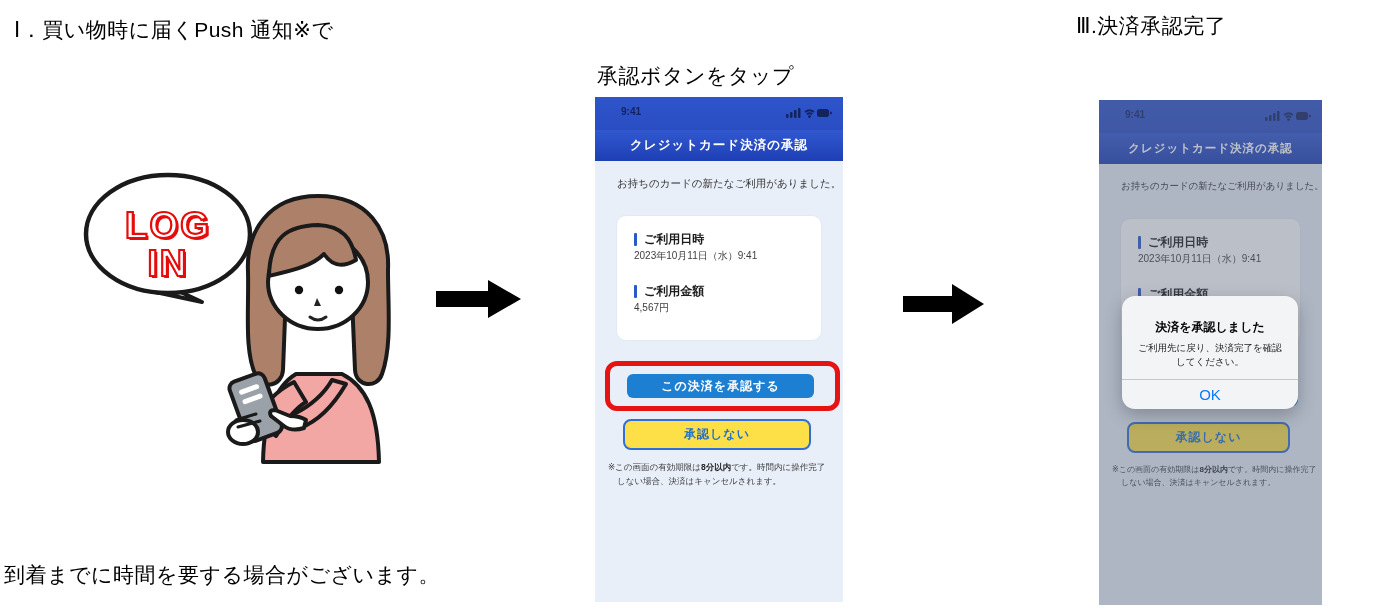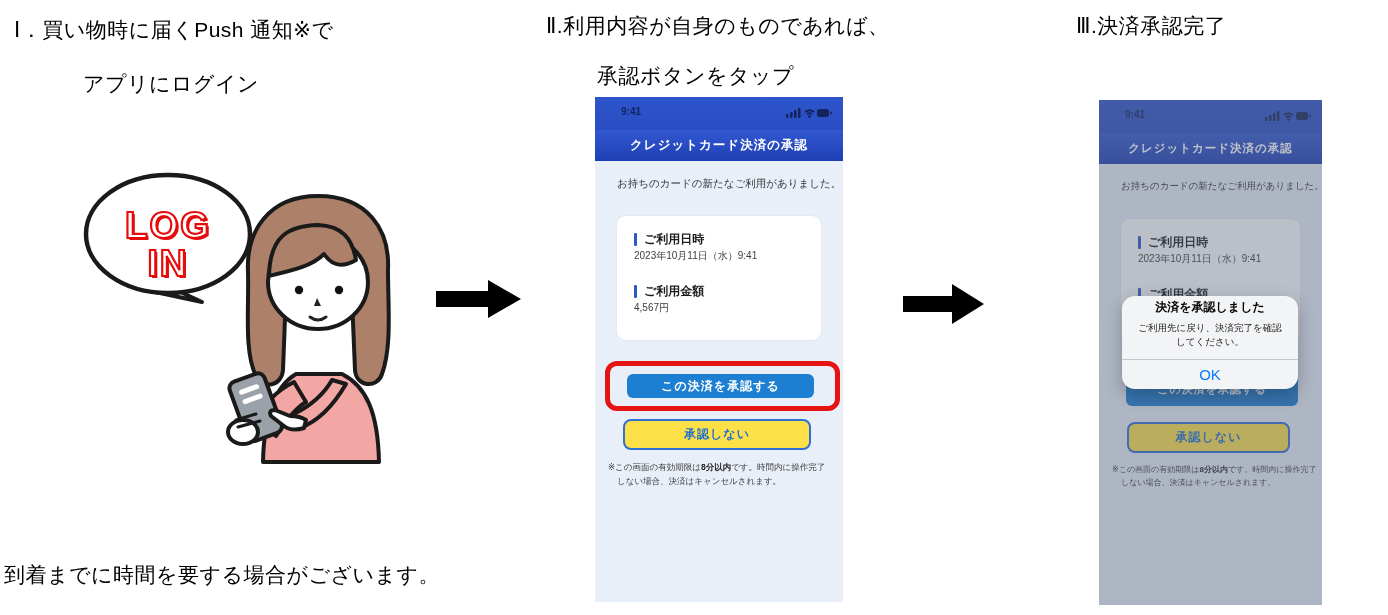--- a/index.html
+++ b/index.html
@@ -74,34 +74,32 @@
   .phone-3 .note { font-size:8px; }
   .note .l1 { display:block; white-space:nowrap; }
   .note .l2 { display:block; white-space:nowrap; padding-left:9px; }
   .note b { color:#222; }
 
   
   .dim { position:absolute; inset:0; background:rgba(92,103,125,.42); z-index:5; }
   .dialog { position:absolute; left:23px; right:24px; top:196px; z-index:6;
             background:#f3f4f6; border-radius:13px; text-align:center;
             box-shadow:0 6px 18px rgba(0,0,0,.25); overflow:hidden; }
-  .dialog .d-title { margin-top:3px; font-size:12px; font-weight:bold; color:#000; }
+  .dialog .d-title { margin-top:23px; font-size:12px; font-weight:bold; color:#000; }
   .dialog .d-msg { margin:5px 12px 9px; font-size:9.5px; color:#222; line-height:1.5; }
   .dialog .d-ok { display:block; width:100%; height:30px; line-height:30px;
                   background:transparent; border:none; border-top:1px solid #c2c8d0;
                   color:#0b7bff; font-size:15px; font-family:inherit; cursor:pointer; }
 </style>
 </head>
 <body>
 
 <div class="canvas">
 
   <div class="heading h-step1-l1">Ⅰ．買い物時に届くPush 通知※で</div>
-  <div class="heading h-step1-l2">アプリにログイン</div>
-  <div class="heading h-step2-l1">Ⅱ.利用内容が自身のものであれば、</div>
   <div class="heading h-step2-l2">承認ボタンをタップ</div>
   <div class="heading h-step3">Ⅲ.決済承認完了</div>
 
   <div class="heading pg-foot-l2">到着までに時間を要する場合がございます。</div>
 
   <svg class="arrow arrow-1" width="85" height="38" viewBox="0 0 85 38">
     <polygon points="0,11 52,11 52,0 85,19 52,38 52,27 0,27" fill="#000"></polygon>
   </svg>
   <svg class="arrow arrow-2" width="81" height="40" viewBox="0 0 81 40">
     <polygon points="0,12 49,12 49,0 81,20 49,40 49,28 0,28" fill="#000"></polygon>

